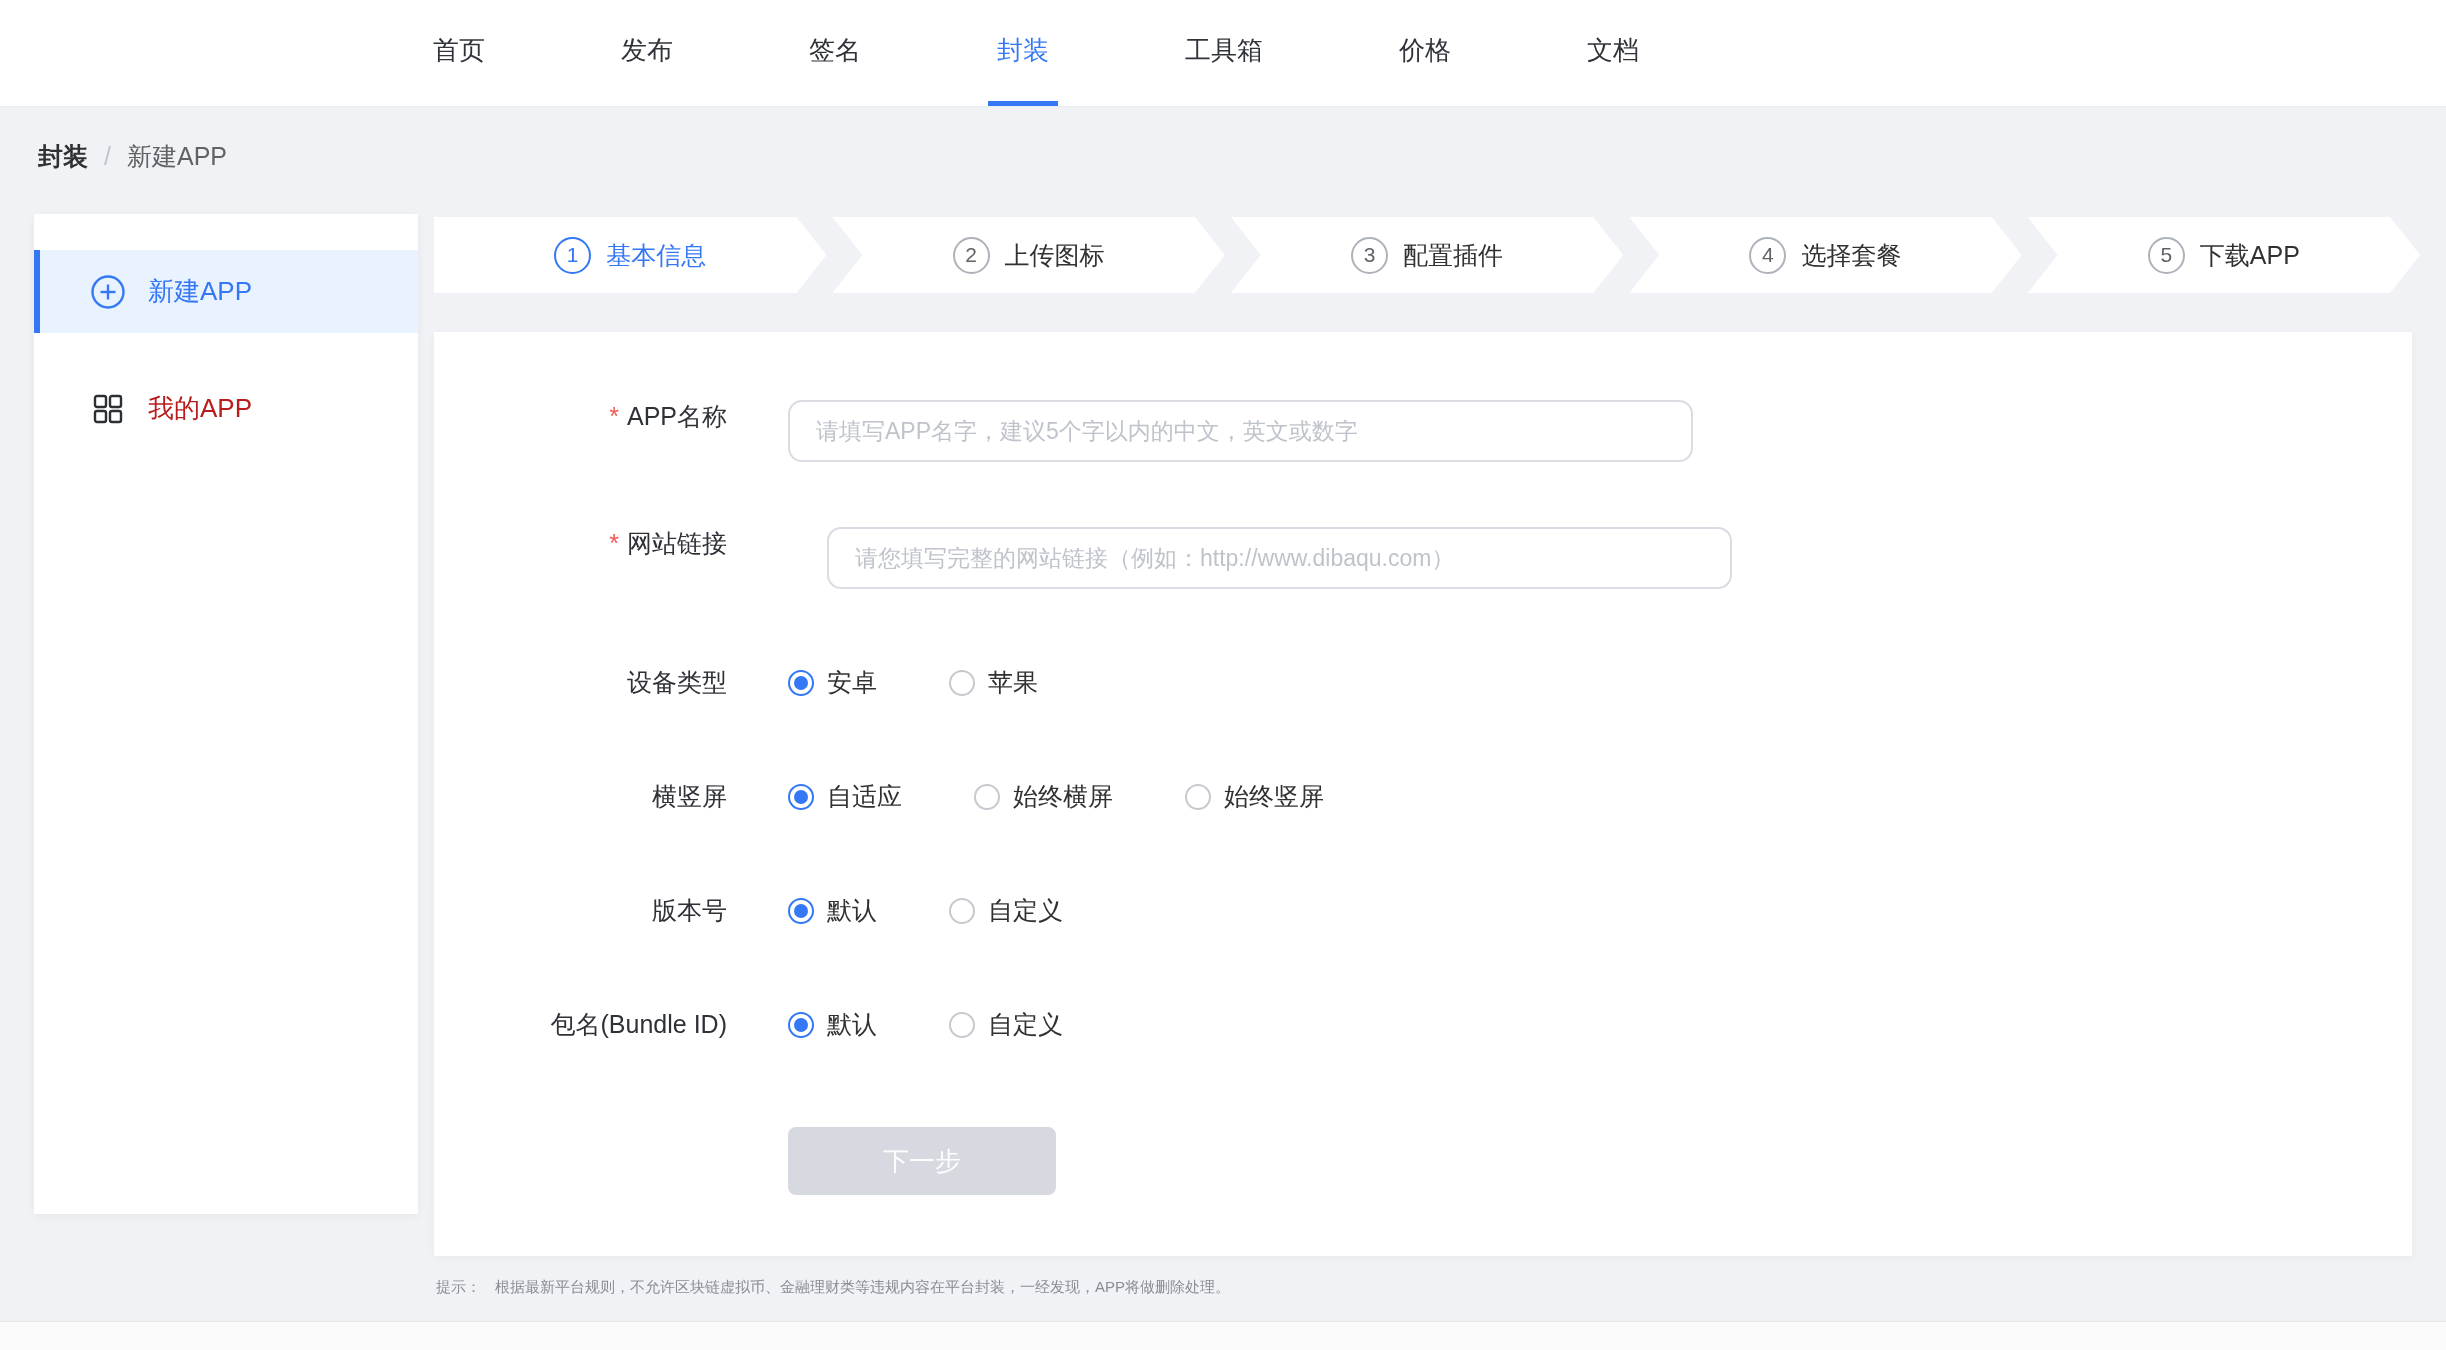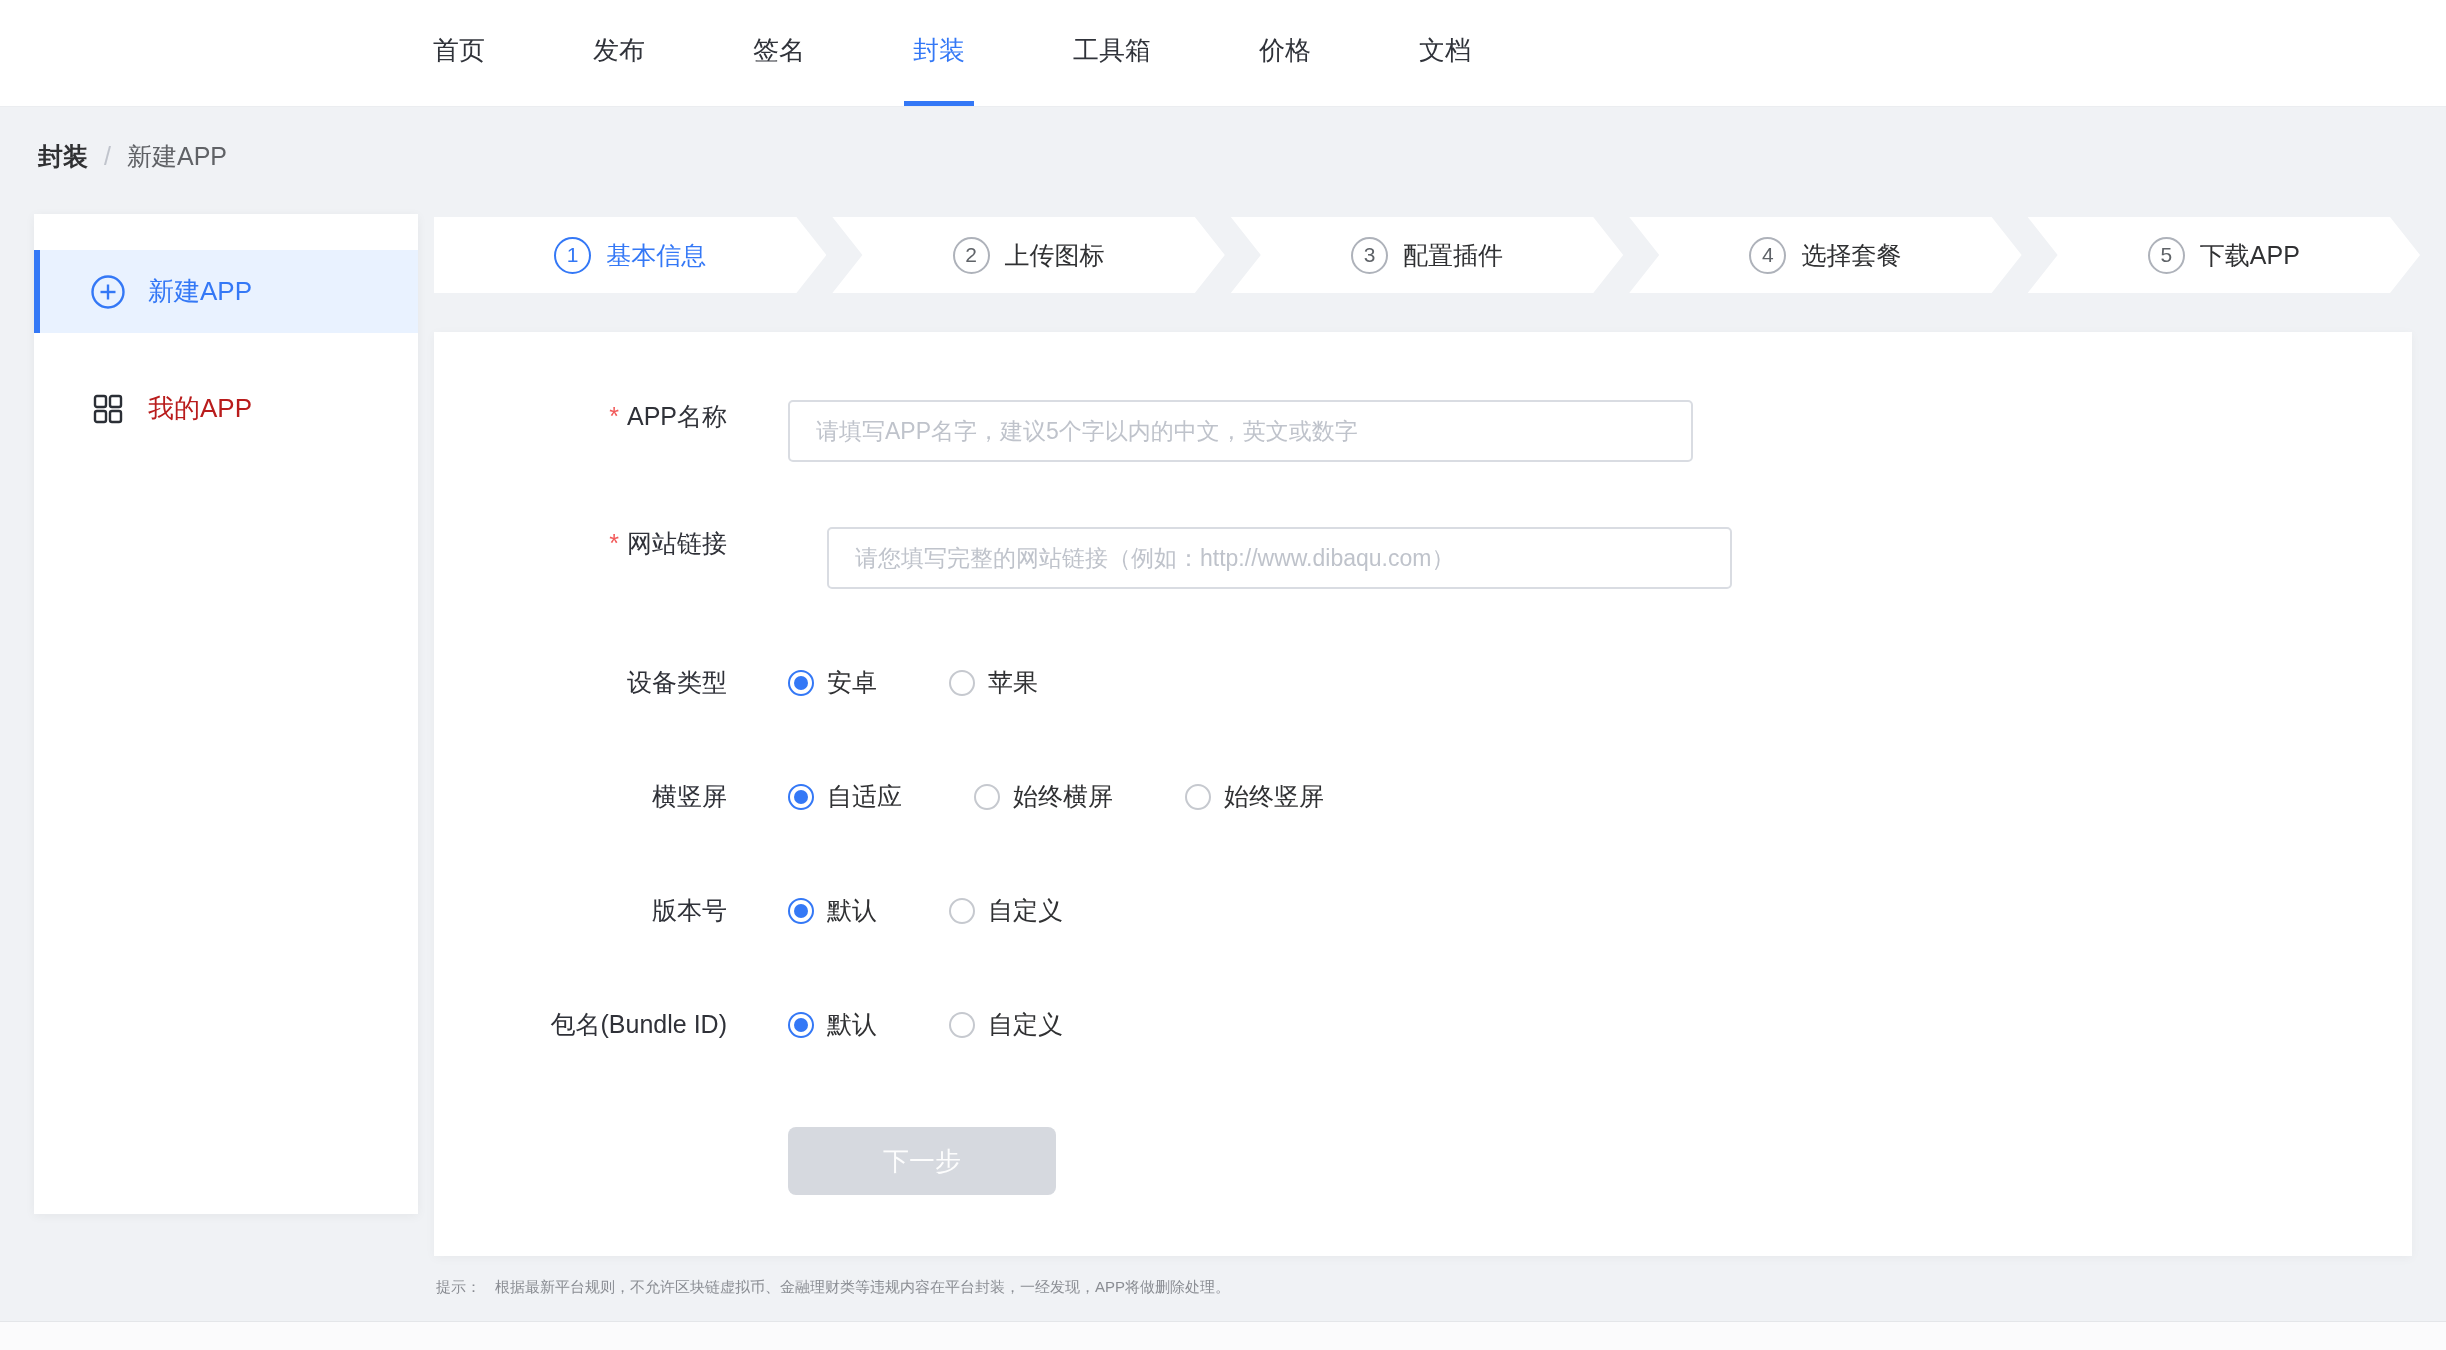--- a/index.html
+++ b/index.html
@@ -8,21 +8,21 @@
     background:#f0f2f5;
     font-family:"Liberation Sans","DejaVu Sans",sans-serif;
     color:#303133;
     position:relative;
     overflow:hidden;
   }
   
   .topnav {
     position:absolute; top:0; left:0; width:2446px; height:107px;
     background:#fff; border-bottom:1px solid #ebedf0;
-    display:flex; align-items:stretch; padding-left:424px; z-index:5;
+    display:flex; align-items:stretch; padding-left:424px; z-index:5;gap:28px;
   }
   .nav-item {
     display:flex; align-items:center; padding:0 9px; margin-right:90px;
     font-size:26px; color:#30333a; cursor:pointer;
     border-bottom:5px solid transparent;
   }
   .nav-item.active { color:#3478f6; border-bottom-color:#3478f6; }
   .nav-item.wide { }
   
   .breadcrumb {
@@ -81,21 +81,21 @@
   .form-row { display:flex; align-items:flex-start; }
   .form-row.input-row { margin-bottom:65px; }
   .form-row.input-row.last-input { margin-bottom:77px;gap:39px; }
   .form-row.radio-row { margin-bottom:74px; height:40px; }
   .f-label {
     width:293px; text-align:right; font-size:25px; color:#2f3138; flex:none;
   }
   .req { color:#f25a5a; margin-right:8px; font-size:25px; }
   .f-control { margin-left:61px; display:flex; align-items:center; }
   .text-input {
-    width:905px; height:62px; border:2px solid #d9dce2; border-radius:5px;
+    width:905px; height:62px; border:2px solid #d9dce2; border-radius:14px;
     padding:0 26px; font-size:23px; color:#303133; outline:none;
     font-family:"Liberation Sans","DejaVu Sans",sans-serif; background:#fff;
   }
   .text-input::placeholder { color:#bfc3cb; }
   
   .radio { display:inline-flex; align-items:center; margin-right:72px; cursor:pointer; }
   .radio .dot {
     width:26px; height:26px; border-radius:50%;
     border:2px solid #c6c9cf; background:#fff; position:relative; margin-right:13px; flex:none;
   }

